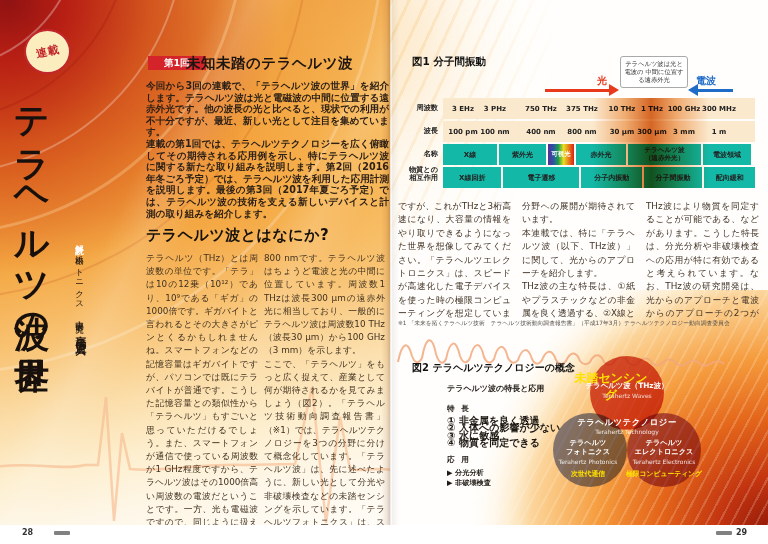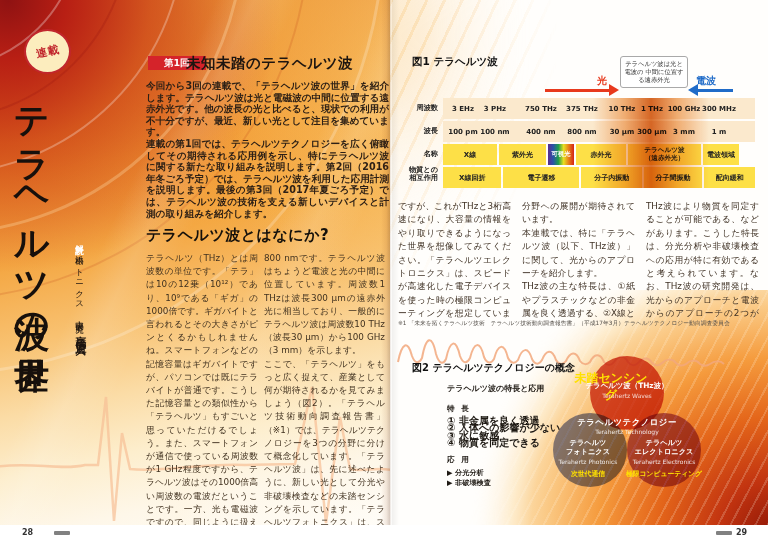--- a/index.html
+++ b/index.html
@@ -80,28 +80,28 @@
   .tl1{top:104px;} .tl2{top:127px;} .tl3{top:150px;} .tl4{top:166px;}
   .spec-table{position:absolute;left:53px;top:98px;width:312px;z-index:1;}
   .trow{position:relative;height:21px;margin-bottom:2px;}
   .trow.fill{background:#fbe9cd;}
   .rowvals span{position:absolute;top:50%;transform:translate(-50%,-50%);font-size:7px;font-weight:600;color:#222;white-space:nowrap;}
   .rowvals span:nth-child(1){left:20px;} .rowvals span:nth-child(2){left:52px;}
   .rowvals span:nth-child(3){left:98px;} .rowvals span:nth-child(4){left:139px;}
   .rowvals span:nth-child(5){left:179px;} .rowvals span:nth-child(6){left:209px;}
   .rowvals span:nth-child(7){left:241px;} .rowvals span:nth-child(8){left:276px;}
   .cellrow{display:flex;gap:2px;}
-  .cellrow span{background:#fde047;height:21px;display:flex;align-items:center;justify-content:center;
+  .cellrow span{background:#14b8a6;height:21px;display:flex;align-items:center;justify-content:center;
     font-size:7px;font-weight:600;color:#222;text-align:center;}
   .name-cells span:nth-child(1){width:54px;} .name-cells span:nth-child(2){width:47px;}
   .name-cells span:nth-child(3){width:26px;font-size:6.3px;color:#fff;font-weight:700;
     background:linear-gradient(90deg,#5b2d90,#2953a8,#1e9e4a,#e8e020,#e87c17,#d42417);}
   .name-cells span:nth-child(4){width:50px;}
   .name-cells span:nth-child(5){width:73px;font-size:6.6px;font-weight:800;white-space:pre-line;line-height:7.6px;}
-  .name-cells span:nth-child(6){width:36px;}
+  .name-cells span:nth-child(6){width:48px;}
   .int-cells span:nth-child(1){width:60px;} .int-cells span:nth-child(2){width:78px;}
   .int-cells span:nth-child(3){width:62px;} .int-cells span:nth-child(4){width:60px;}
   .int-cells span:nth-child(5){width:52px;}
   .hotband{position:absolute;left:150px;top:0;width:116px;height:90px;mix-blend-mode:multiply;z-index:2;pointer-events:none;
     background:linear-gradient(90deg, rgba(231,119,21,0) 0%, rgba(231,119,21,.50) 28%, rgba(210,86,8,.85) 50%, rgba(231,119,21,.50) 72%, rgba(231,119,21,0) 100%);}
 
   .rcol{position:absolute;top:200px;width:113px;height:122px;font-size:8.8px;line-height:13.4px;
     color:#3f3124;text-align:justify;white-space:pre-line;overflow:hidden;}
   .col3{left:8px;} .col4{left:132px;} .col5{left:256px;}
   .footnote{position:absolute;left:8px;top:319px;width:362px;font-size:5.8px;color:#55504a;}
@@ -173,21 +173,21 @@
 ここで、「テラヘルツ」をもっと広く捉えて、産業として何が期待されるかを見てみましょう（図2）。「テラヘルツ技術動向調査報告書」（※1）では、テラヘルツテクノロジーを3つの分野に分けて概念化しています。「テラヘルツ波」は、先に述べたように、新しい光として分光や非破壊検査などの未踏センシングを示しています。「テラヘルツフォトニクス」は、スマートフォンによるデータ通信のみならず、高解像度テレビの映像伝送やICカードでの情報交換などの次世代通信を示しています。現在はGHz</div>
   </div>
 
   <div class="page-right">
     <div class="rp-glow"></div>
     <div class="rp-wedge"></div>
     <svg class="rp-squiggle" width="375" height="48" viewBox="0 0 375 48">
       <path d="M8,38 C12,18 18,16 22,32 C25,40 29,40 32,34 C36,12 42,10 46,30 C49,40 53,41 56,35 C60,16 66,14 70,32 C73,40 77,40 80,34 C84,18 90,16 94,33 C97,40 101,40 104,35 C108,20 114,18 118,34 C121,40 125,40 128,36 C132,24 138,22 142,35 C145,41 149,41 152,36 C156,26 162,24 166,36 C169,41 173,41 176,37 C180,28 186,26 190,37 C193,41 197,41 200,38 C204,30 210,28 214,38 C217,42 221,42 224,38 C228,32 234,30 238,38 C241,42 245,42 248,39 C252,34 258,32 262,39 C265,42 269,42 272,39 C276,35 282,34 286,39 C289,42 293,42 296,40 C300,36 306,35 310,40 C313,42 317,42 320,40 C324,37 330,36 334,40" fill="none" stroke="#f2a87c" stroke-width="2" opacity="0.85"></path>
     </svg>
 
-    <div class="fig1-title">図1 テラヘルツ波</div>
+    <div class="fig1-title">図1 分子間振動</div>
     <div class="callout">テラヘルツ波は光と電波の
 中間に位置する遠赤外光</div>
     <div class="callout-pointer"></div>
     <div class="lbl-light">光</div>
     <div class="arrow-line arrow-light"></div>
     <div class="arrow-head head-light"></div>
     <div class="lbl-radio">電波</div>
     <div class="arrow-line arrow-radio"></div>
     <div class="arrow-head head-radio"></div>
 

